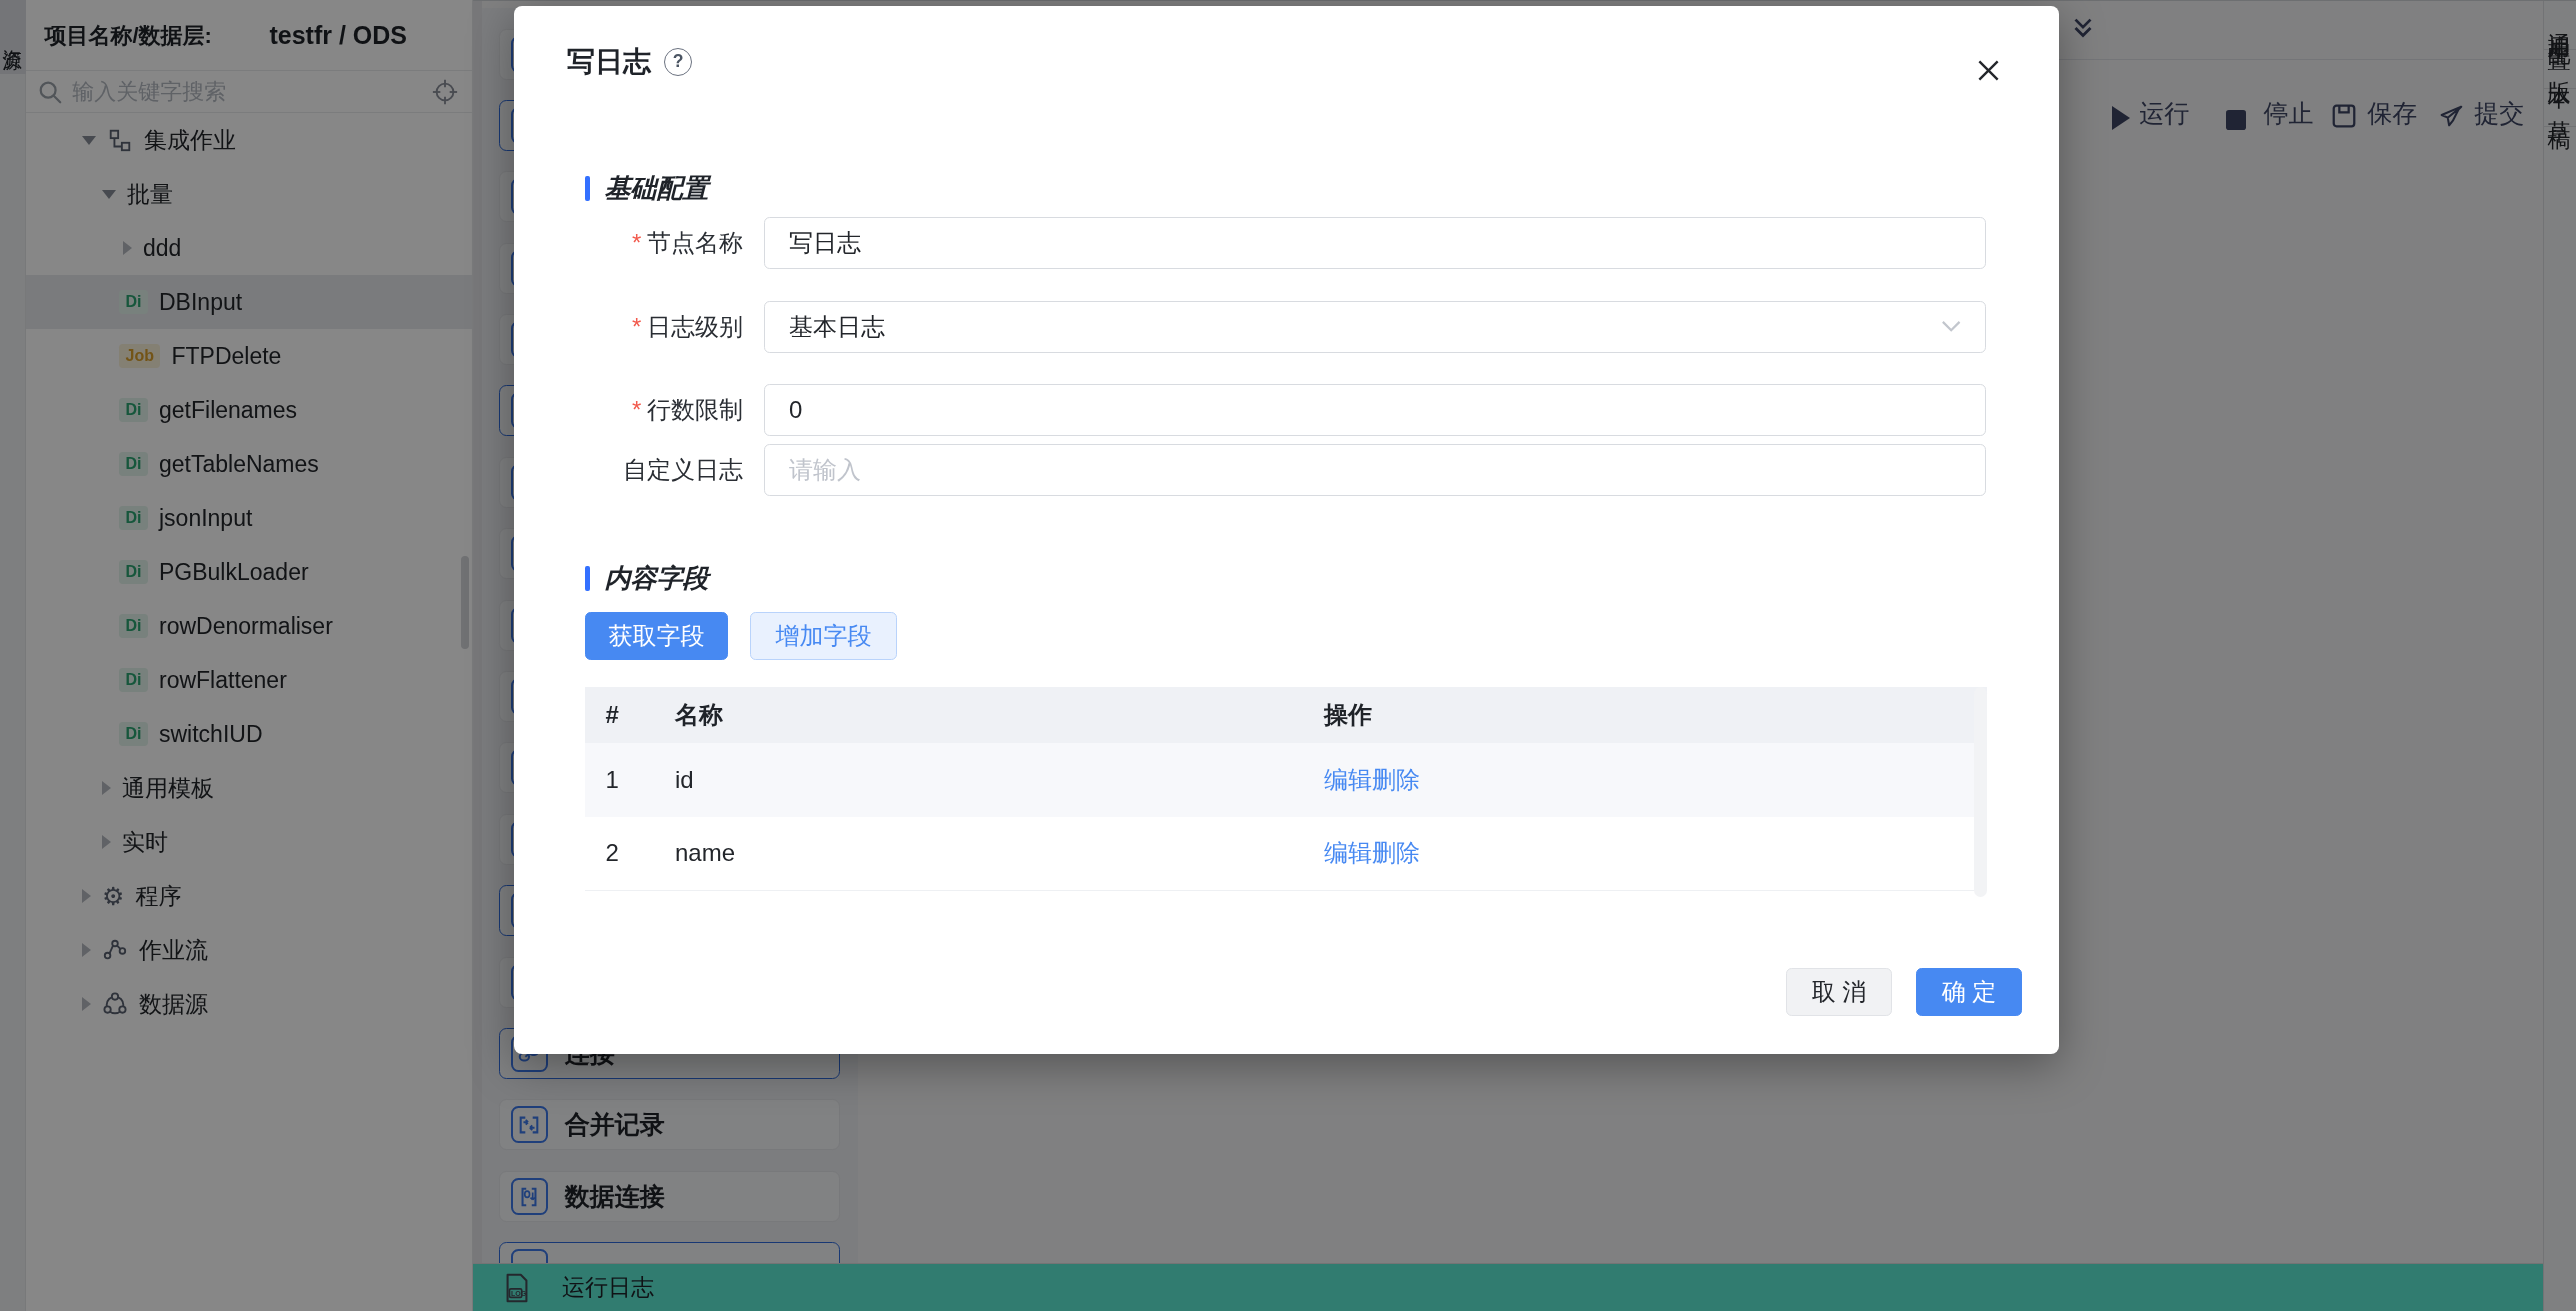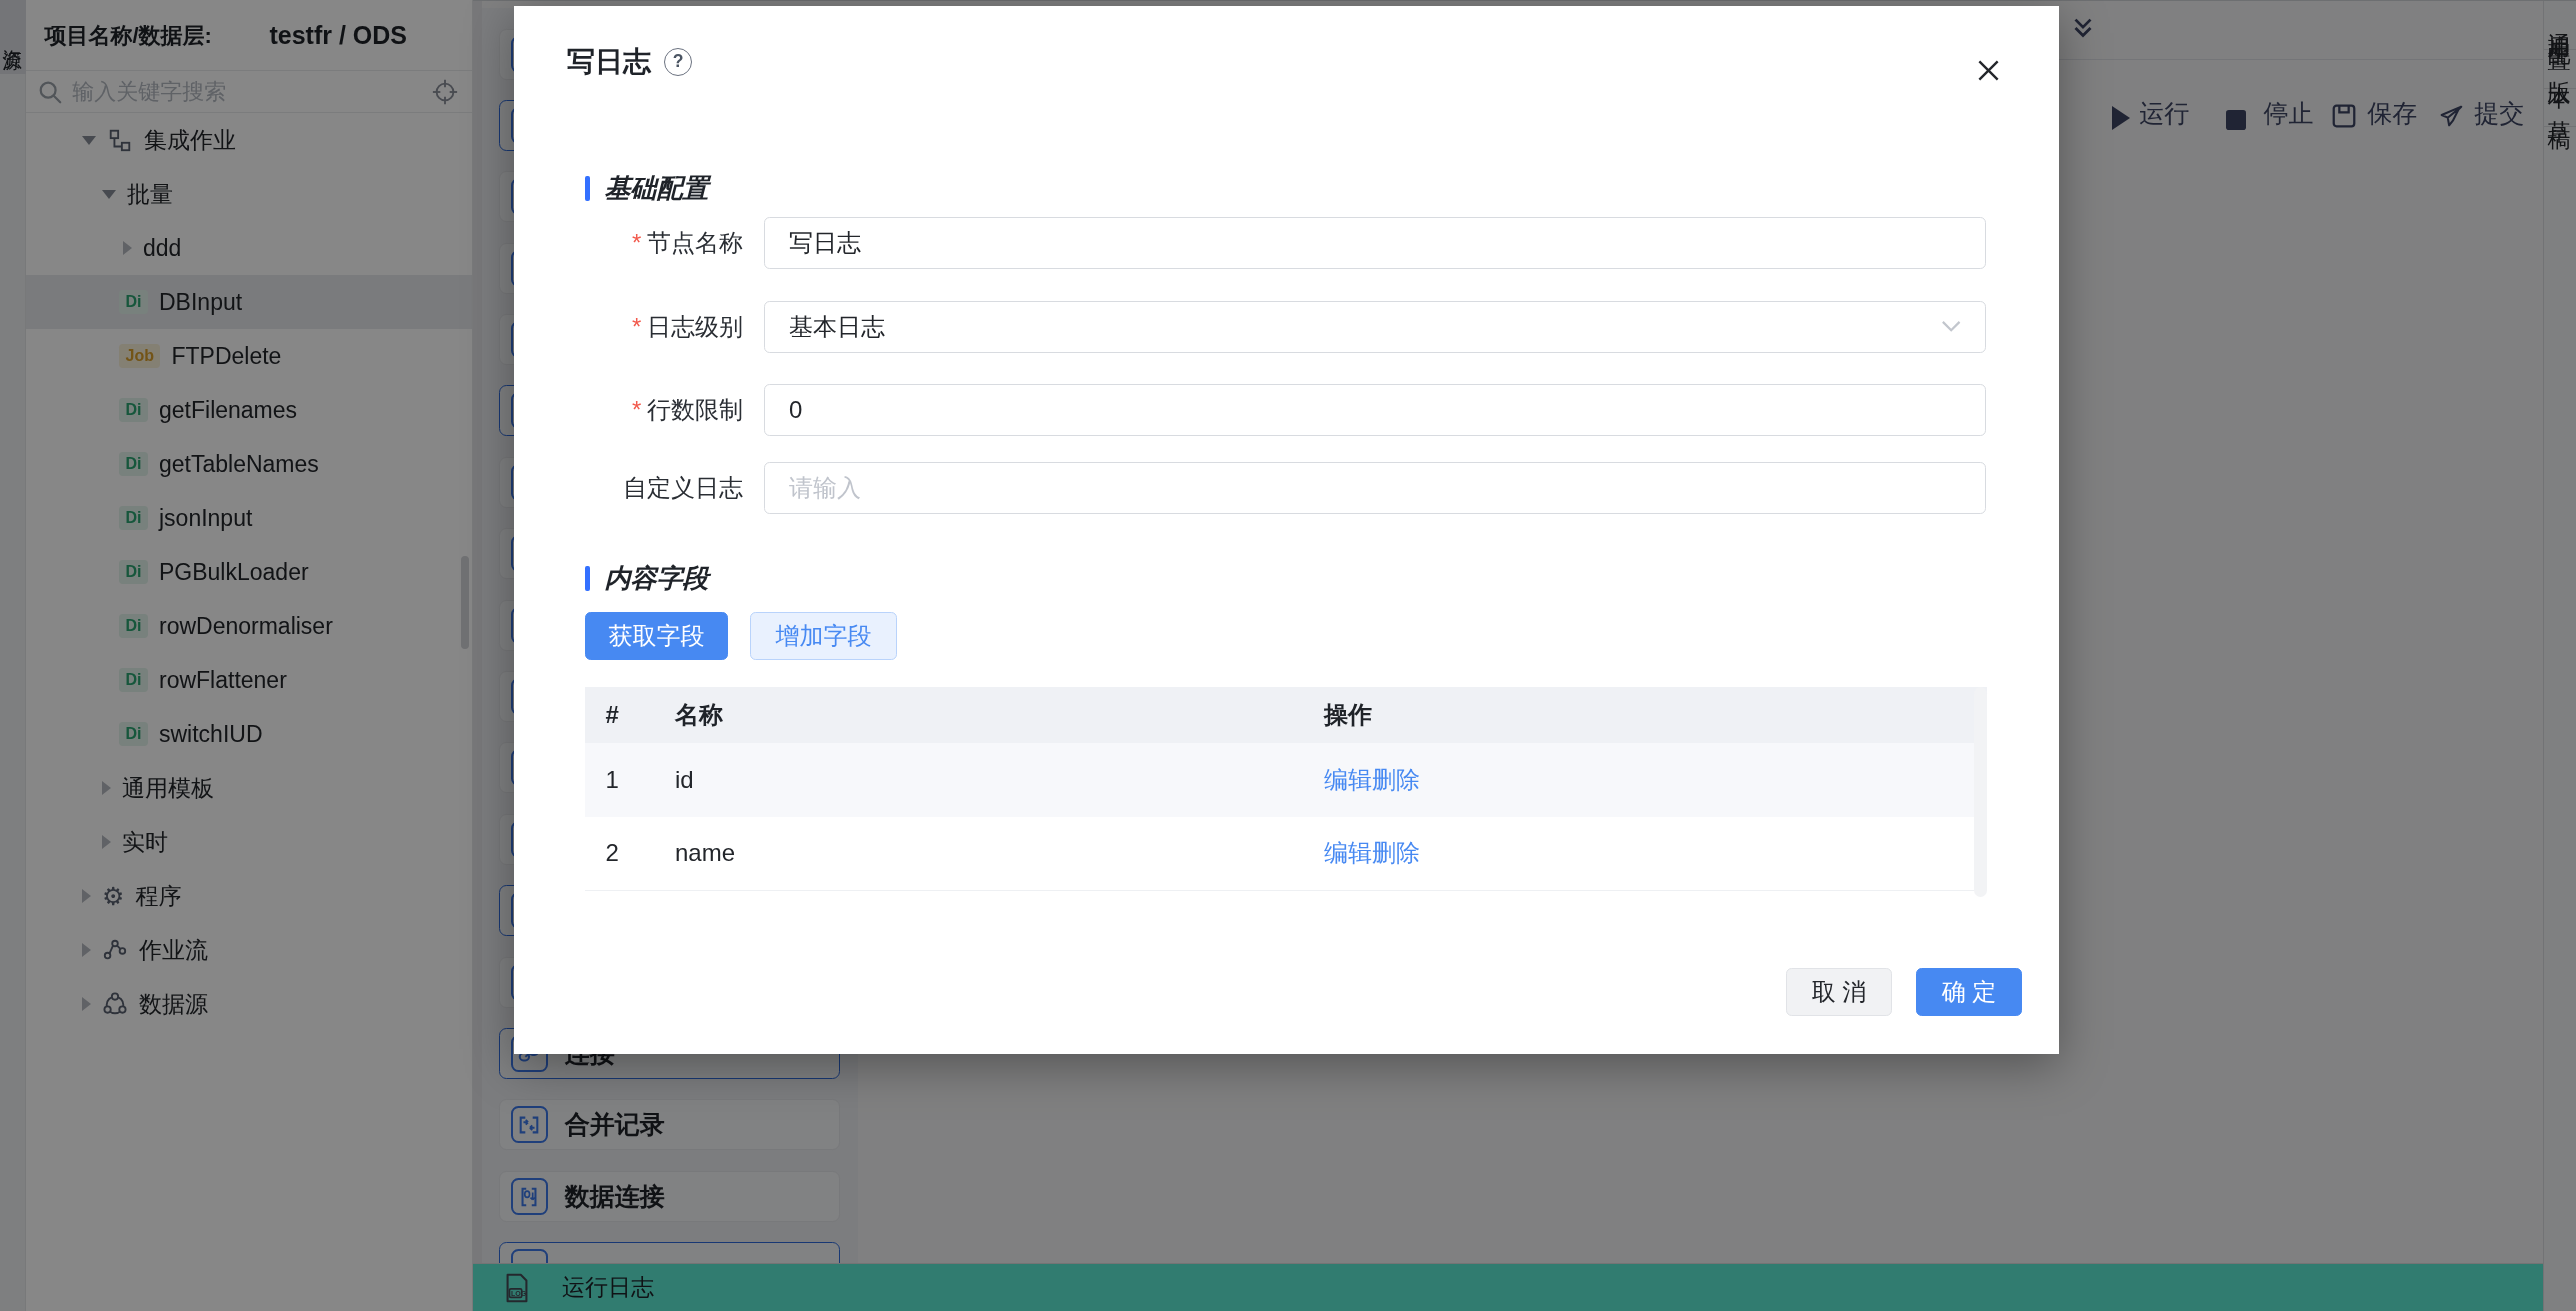--- a/index.html
+++ b/index.html
@@ -55,21 +55,21 @@
   .right-strip { position:absolute; right:0; top:0; width:33px; height:1311px; background:#f0f1f4; border-left:0.9px solid #d8dadd; }
   .rs-item { display:flex; justify-content:center; padding:13px 0; border-bottom:0.9px solid #d8dadd; cursor:pointer; }
   .rs-item .vtext { font-size:23px; color:#23262b; letter-spacing:5.6px; }
 
   
   .bottom-bar { position:absolute; left:0; bottom:0; width:2070px; height:48px; background:#5eead4; border-top:0.9px solid #d9dbde; display:flex; align-items:center; gap:29px; padding-left:28px; }
   .bottom-bar .lbl { font-size:23px; color:#1f2329; }
 
   
   .overlay { position:absolute; inset:0; background:rgba(0,0,0,0.47); z-index:50; }
-  .modal { position:absolute; left:514px; top:5.6px; width:1545px; height:1048px; background:#ffffff; border-radius:0; z-index:100; box-shadow:0 11px 45px rgba(0,0,0,0.35); }
+  .modal { position:absolute; left:514px; top:5.6px; width:1545px; height:1048px; background:#ffffff; border-radius:8px; z-index:100; box-shadow:0 11px 45px rgba(0,0,0,0.35); }
   .m-title-row { position:absolute; left:53px; top:37px; display:flex; align-items:center; gap:13px; }
   .m-title { font-size:28px; font-weight:bold; color:#1f2329; }
   .help-badge { width:28px; height:28px; border:1.9px solid #6b7280; border-radius:50%; font-size:17.6px; font-weight:bold; color:#4b5563; display:flex; align-items:center; justify-content:center; }
   .m-close { position:absolute; right:54px; top:48px; width:33px; height:33px; cursor:pointer; }
   .sect { position:absolute; left:71px; display:flex; align-items:center; gap:15px; }
   .sect-bar { width:4.6px; height:25px; background:#3370ff; border-radius:1.9px; }
   .sect-txt { font-size:26px; font-weight:bold; color:#1f2329;font-style:italic; }
   .frow { position:absolute; left:0; width:1545px; height:52px; }
   .flabel { position:absolute; left:0; width:229px; top:0; height:52px; display:flex; align-items:center; justify-content:flex-end; font-size:24px; color:#2a2e34; gap:3.7px; }
   .req { color:#f25a4d; font-size:24px; margin-right:1.9px; }
@@ -421,21 +421,21 @@
     <div class="frow" style="top:378px">
       <div class="flabel">
         <span class="req">*</span>
         <span>行数限制</span>
       </div>
       <div class="fctrl">
         <input type="text" value="0" style="">
       </div>
     </div>
 
-    <div class="frow" style="top:456px">
+    <div class="frow" style="top:438px">
       <div class="flabel">
         <span>自定义日志</span>
       </div>
       <div class="fctrl">
         <input type="text" placeholder="请输入" style="">
       </div>
     </div>
 
     <div class="sect" style="top:555px">
       <span class="sect-bar"></span>

